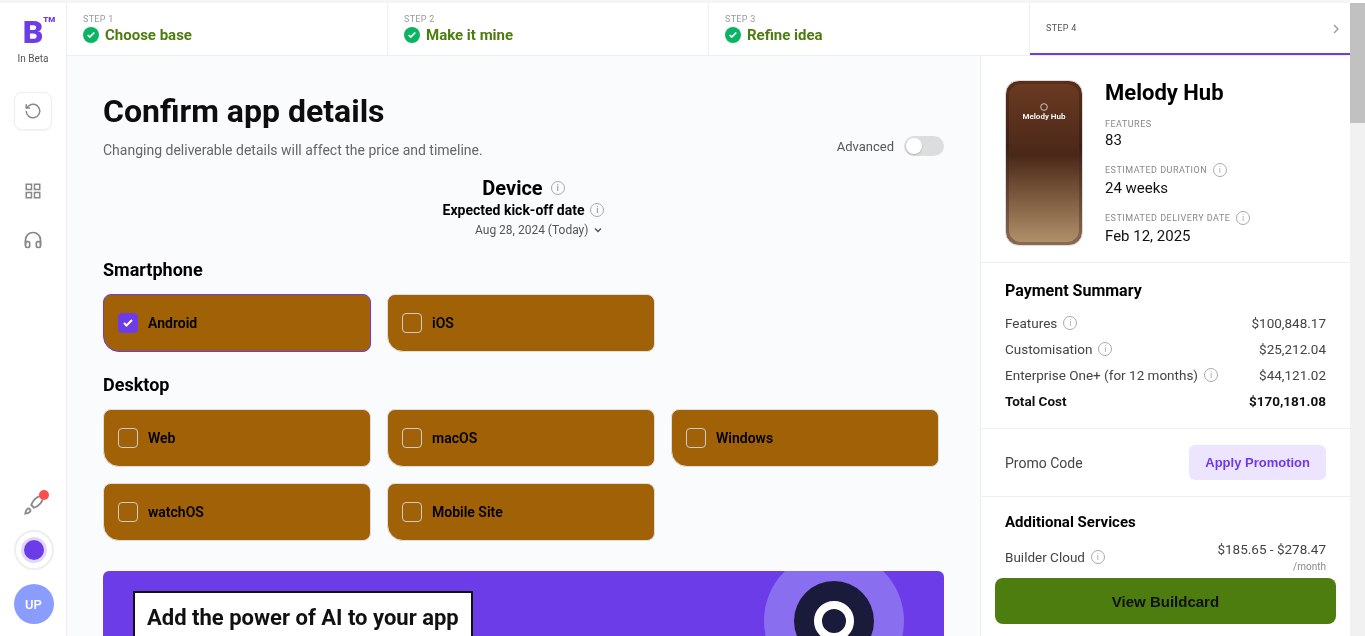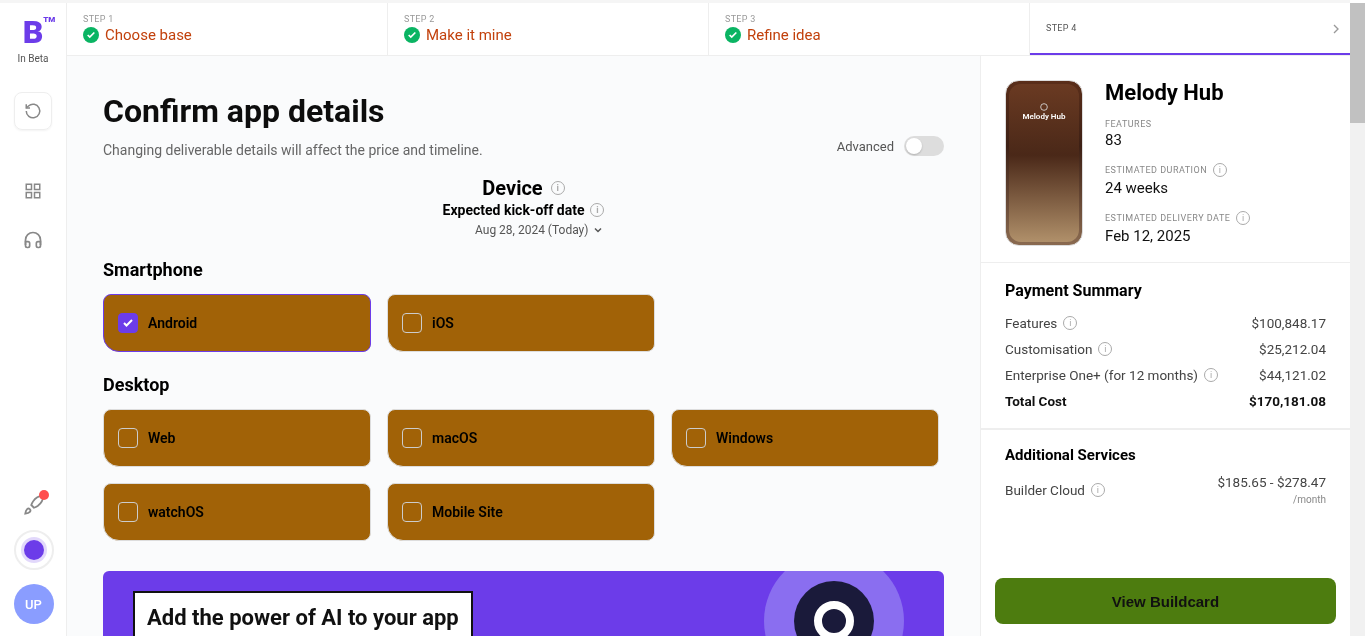--- a/index.html
+++ b/index.html
@@ -20,21 +20,21 @@
 .orb { width: 40px; height: 40px; border-radius: 50%; background: #fff; border: 2px solid #eee; display: flex; align-items: center; justify-content: center; }
 .orb-inner { width: 20px; height: 20px; border-radius: 50%; background: #6c3ce9; box-shadow: 0 0 0 3px rgba(108,60,233,0.2); }
 .avatar { width: 40px; height: 40px; border-radius: 50%; background: #8a9dff; color: #fff; display: flex; align-items: center; justify-content: center; font-size: 13px; font-weight: 500; cursor: pointer; }
 
 .steps-bar { position: absolute; top: 3px; left: 67px; right: 15px; height: 53px; display: flex; border-bottom: 1px solid #eee; background: #fff; }
 .step { flex: 1; padding: 8px 16px; border-right: 1px solid #eee; display: flex; flex-direction: column; justify-content: center; cursor: pointer; }
 .step:last-child { border-right: none; }
 .step-num { font-size: 9px; color: #999; letter-spacing: 0.3px; }
 .step-title { display: flex; align-items: center; gap: 6px; margin-top: 2px; }
 .step-check { width: 16px; height: 16px; border-radius: 50%; background: #0ab463; display: inline-flex; align-items: center; justify-content: center; }
-.step-label { font-size: 15px; color: #c2410c; font-weight: 400; }
+.step-label { font-size: 15px; color: #4d7c0f; font-weight: 700; }
 .step.active { border-bottom: 2px solid #6c3ce9; }
 .step.active .step-num { color: #555; }
 .step.active .step-label { color: #111; font-weight: 600; }
 .step-chevron { position: absolute; right: 6px; top: 18px; color: #999; }
 
 .main { position: absolute; top: 56px; left: 67px; width: 913px; height: 580px; background: #fafbfc; padding: 36px 36px 0 36px; overflow: hidden; }
 .page-title { font-size: 32px; font-weight: 700; color: #0d0d0d; }
 .page-sub { font-size: 14px; color: #666; margin-top: 12px; }
 .advanced-row { display: flex; align-items: center; justify-content: flex-end; gap: 10px; margin-top: -22px; }
 .advanced-label { font-size: 13px; color: #555; }
@@ -312,20 +312,24 @@
         </span>
       <span>$44,121.02</span>
     </div>
     <div class="pay-row total">
       <span>Total Cost</span>
       <span>$170,181.08</span>
     </div>
   </div>
 
   <div class="divider"></div>
+  <div class="promo">
+    <span class="promo-label">Promo Code</span>
+    <button class="promo-btn">Apply Promotion</button>
+  </div>
 
   <div class="divider"></div>
   <div class="additional">
     <div class="add-title">Additional Services</div>
     <div class="add-row">
       <span class="label" style="display:flex;align-items:center;gap:6px;">
           <span>Builder Cloud</span>
           <span class="info-icon">i</span>
         </span>
       <span class="add-price">

